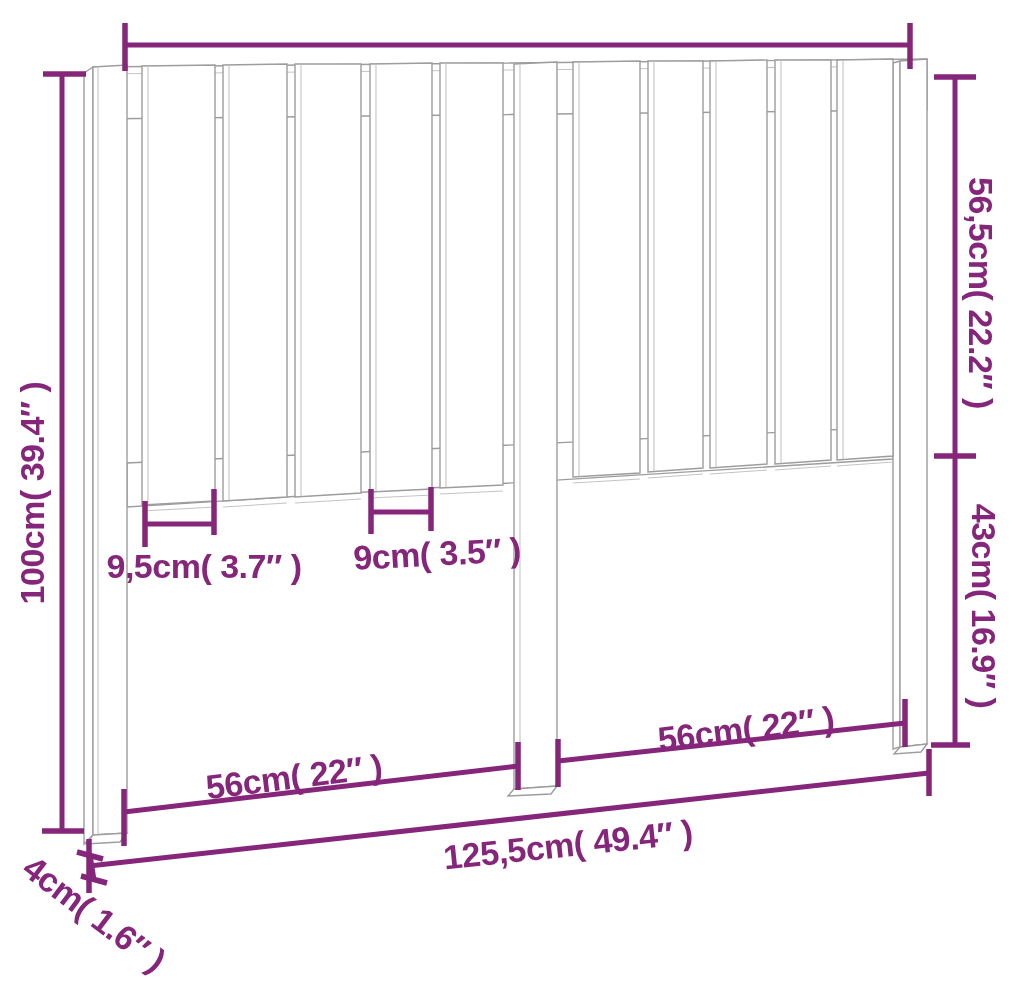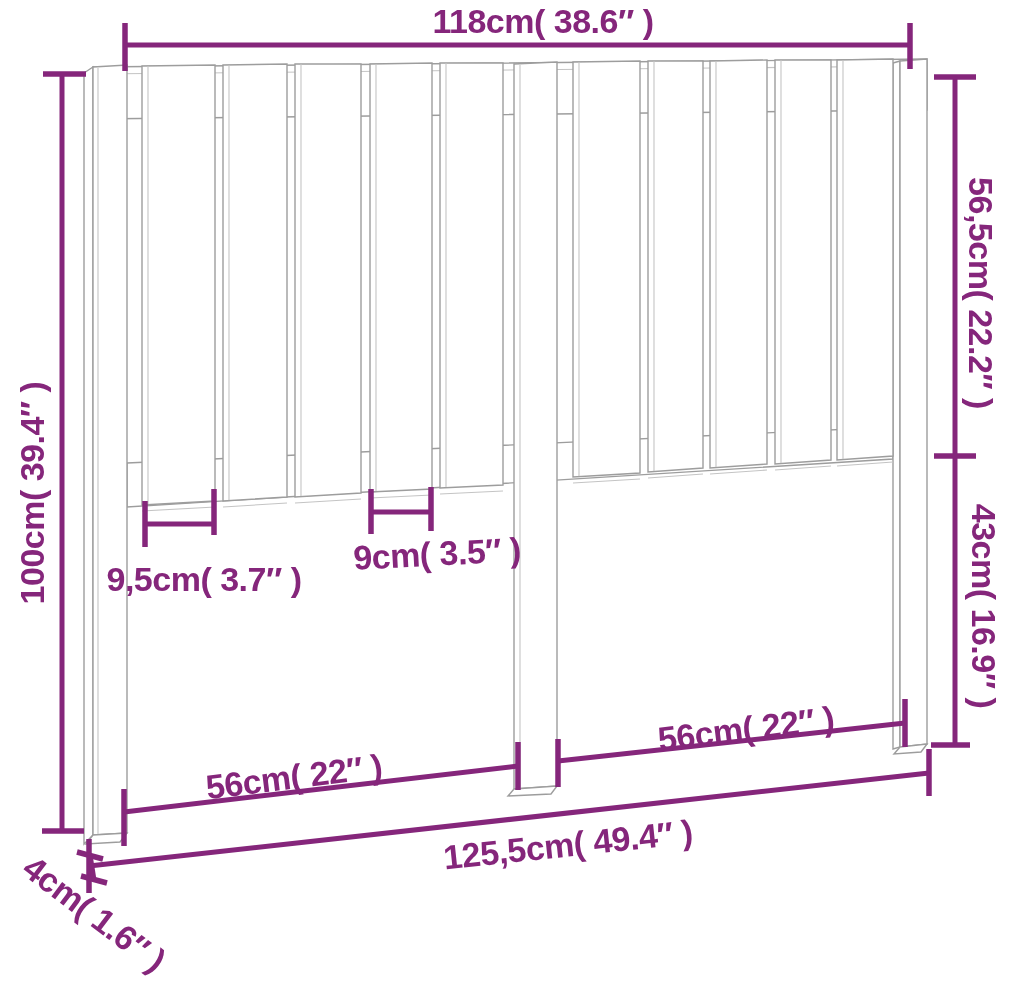--- a/index.html
+++ b/index.html
@@ -158,29 +158,28 @@
       <line class="dim-tick" x1="929" y1="749" x2="929" y2="796"></line>
     </g>
 
     <g>
       <line class="dim-tick" x1="77" y1="852" x2="103" y2="859"></line>
       <line class="dim-tick" x1="81" y1="876" x2="107" y2="883"></line>
       <line class="dim" x1="90" y1="855" x2="94" y2="880"></line>
     </g>
   </svg>
 
-  <div class="dim-label" style="left:543px;top:21px;transform:translate(-50%,-50%);">118cm( 38.6″ )</div>
 
   <div class="dim-label" style="left:32px;top:493px;transform:translate(-50%,-50%) rotate(-90deg);">100cm( 39.4″ )</div>
 
   <div class="dim-label" style="left:980px;top:293px;transform:translate(-50%,-50%) rotate(90deg);">56,5cm( 22.2″ )</div>
 
   <div class="dim-label" style="left:983px;top:606px;transform:translate(-50%,-50%) rotate(90deg);">43cm( 16.9″ )</div>
 
-  <div class="dim-label" style="left:204px;top:566px;transform:translate(-50%,-50%);margin-top:13px;">9,5cm( 3.7″ )</div>
+  <div class="dim-label" style="left:204px;top:566px;transform:translate(-50%,-50%);">9,5cm( 3.7″ )</div>
 
   <div class="dim-label" style="left:437px;top:554px;transform:translate(-50%,-50%) rotate(-3deg);">9cm( 3.5″ )</div>
 
   <div class="dim-label" style="left:294px;top:777px;transform:translate(-50%,-50%) rotate(-7deg);">56cm( 22″ )</div>
 
   <div class="dim-label" style="left:746px;top:729px;transform:translate(-50%,-50%) rotate(-7deg);">56cm( 22″ )</div>
 
   <div class="dim-label" style="left:568px;top:845px;transform:translate(-50%,-50%) rotate(-6deg);">125,5cm( 49.4″ )</div>
 
   <div class="dim-label" style="left:94px;top:914px;transform:translate(-50%,-50%) rotate(37deg);">4cm( 1.6″ )</div>

